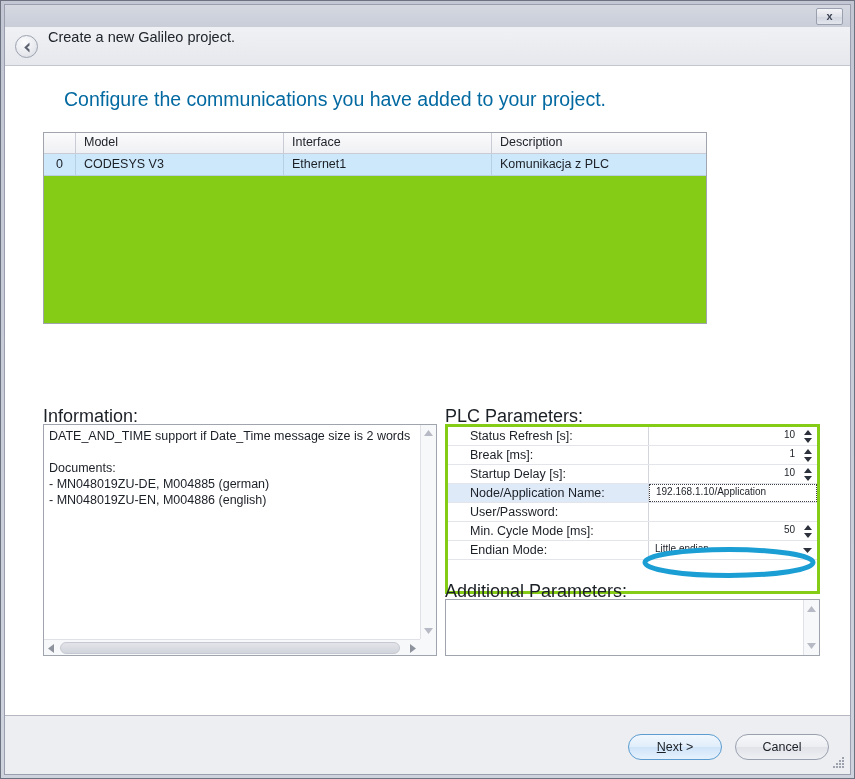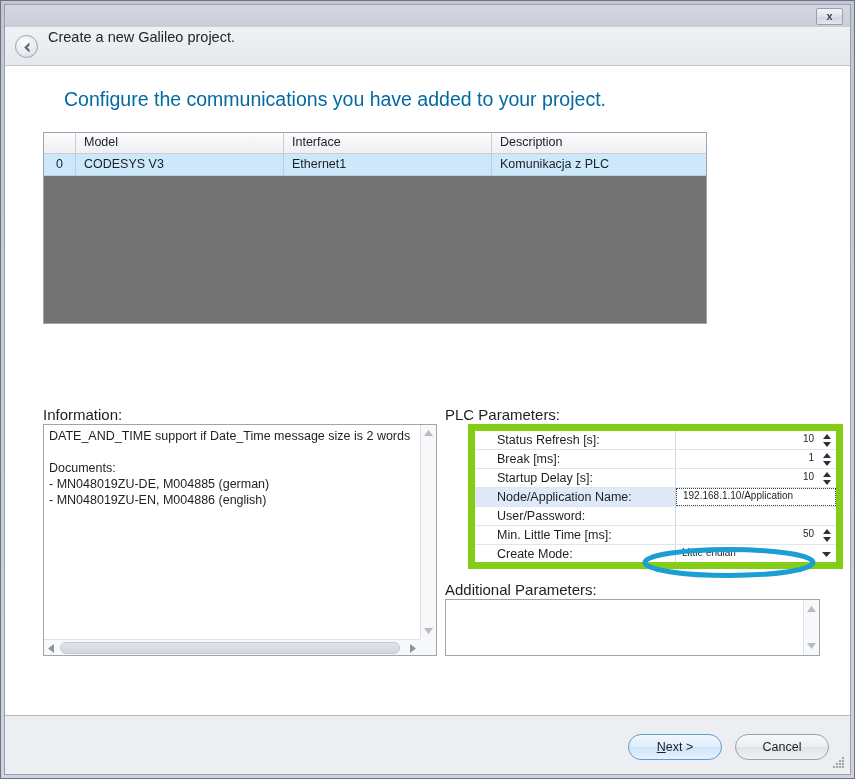--- a/index.html
+++ b/index.html
@@ -110,21 +110,21 @@
     margin-left: 21px;
   }
 
   
   .comm-table {
     position: absolute;
     left: 38px; top: 66px;
     width: 664px; height: 192px;
     box-sizing: border-box;
     border: 1px solid #a0a4ad;
-    background: #737373;
+    background: #84cc16;
     overflow: hidden;
   }
   .comm-head {
     display: flex;
     height: 21px;
     background: linear-gradient(to bottom, #fbfbfc 0%, #eff0f3 100%);
     border-bottom: 1px solid #c9ccd4;
     box-sizing: border-box;
   }
   .comm-head .cell {
@@ -153,21 +153,21 @@
     white-space: nowrap;
   }
   .col-idx   { width: 32px; text-align: center; padding-left: 0 !important; }
   .col-model { width: 208px; }
   .col-iface { width: 208px; }
   .col-desc  { flex: 1; border-right: none !important; }
 
   
   .pane-label {
     position: absolute;
-    font-size: 15px;
+    font-size: 18px;
     color: #1b1f26;
     white-space: nowrap;
   }
   .lbl-information { left: 38px; top: 340px; }
   .lbl-plcparams   { left: 440px; top: 340px; }
   .lbl-additional  { left: 440px; top: 515px; }
 
   
   .info-box {
     position: absolute;
@@ -222,26 +222,25 @@
     position: absolute;
     right: 0; bottom: 0;
     width: 16px; height: 16px;
     background: #f7f8fa;
   }
 
   
   .plc-grid {
     position: absolute;
     left: 440px; top: 358px;
-    width: 375px; height: 145px;
-    box-sizing: border-box;
-    border: 7px solid #84cc16;
+    width: 375px; height: 170px;
+    box-sizing: border-box;
+    border: 3px solid #84cc16;
     background: #ffffff;
     overflow: hidden;
-    margin-left: 23px;
   }
   .plc-row {
     display: flex;
     height: 19px;
     border-bottom: 1px solid #e3e5ea;
     box-sizing: border-box;
   }
   .plc-row.highlight .plc-label { background: #dfeaf9; }
   .plc-label {
     width: 201px;
@@ -468,36 +467,36 @@
         <div class="plc-label">Node/Application Name:</div>
         <div class="plc-value focused">192.168.1.10/Application</div>
       </div>
 
       <div class="plc-row">
         <div class="plc-label">User/Password:</div>
         <div class="plc-value"></div>
       </div>
 
       <div class="plc-row">
-        <div class="plc-label">Min. Little Time [ms]:</div>
+        <div class="plc-label">Min. Cycle Mode [ms]:</div>
         <div class="plc-value num">
           <span>50</span>
           <span class="spinner">
             <svg class="up" width="8" height="5" viewBox="0 0 8 5">
                 <path d="M4 0 L8 5 L0 5 Z" fill="#2c313b"></path>
               </svg>
             <svg class="down" width="8" height="5" viewBox="0 0 8 5">
                 <path d="M0 0 L8 0 L4 5 Z" fill="#2c313b"></path>
               </svg>
           </span>
         </div>
       </div>
 
       <div class="plc-row">
-        <div class="plc-label">Create Mode:</div>
+        <div class="plc-label">Endian Mode:</div>
         <div class="plc-value">
           <span>Little endian</span>
           <svg class="dropdown-arrow" width="9" height="5" viewBox="0 0 9 5">
               <path d="M0 0 L9 0 L4.5 5 Z" fill="#2c313b"></path>
             </svg>
         </div>
       </div>
 
     </div>
 

